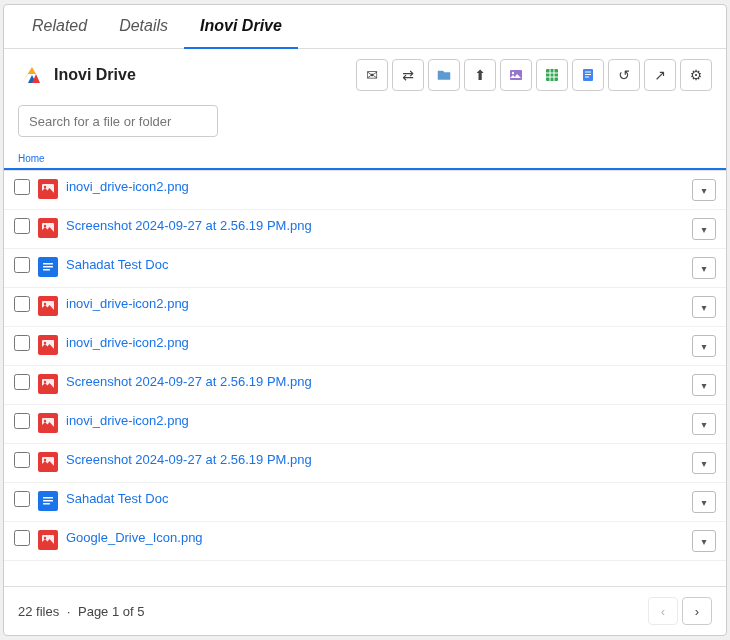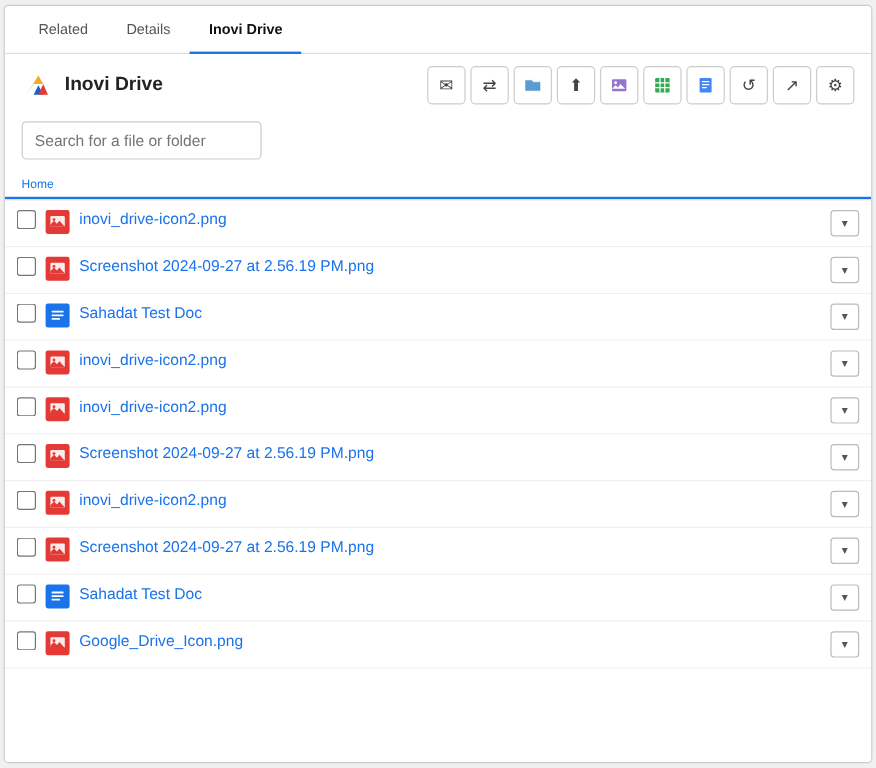--- a/index.html
+++ b/index.html
@@ -26,24 +26,25 @@
     
     .tabs {
       display: flex;
       border-bottom: 1px solid #ddd;
       padding: 0 12px;
       gap: 0;
     }
     .tab {
       padding: 12px 16px;
       cursor: pointer;
-      font-size: 12px;
+      font-size: 16px;
       color: #555;
       border-bottom: 2px solid transparent;
       margin-bottom: -1px;
+      font-style: italic;
     }
     .tab.active {
       font-weight: 700;
       color: #111;
       border-bottom: 2px solid #1a73e8;
     }
     
     .drive-header {
       display: flex;
       align-items: center;
@@ -382,13 +383,24 @@
         <rect x="2" y="3" width="12" height="9" rx="1" fill="white" opacity="0.9"></rect>
         <circle cx="5" cy="6" r="1.2" fill="#e53935"></circle>
         <path d="M2 10l3-3 2.5 2.5 2-2.5 4.5 5H2z" fill="#e53935"></path>
       </svg>
         </div>
         <span class="file-name">Google_Drive_Icon.png</span>
         <button class="file-dropdown-btn">▾</button>
       </div>
     </div>
 
+  <div class="footer">
+    <span>
+      <span>22 files</span>
+      &nbsp;·&nbsp;
+      <span>Page 1 of 5</span>
+    </span>
+    <div class="pagination">
+      <button class="page-btn disabled">‹</button>
+      <button class="page-btn">›</button>
+    </div>
+  </div>
 </div>
 
 </body></html>

